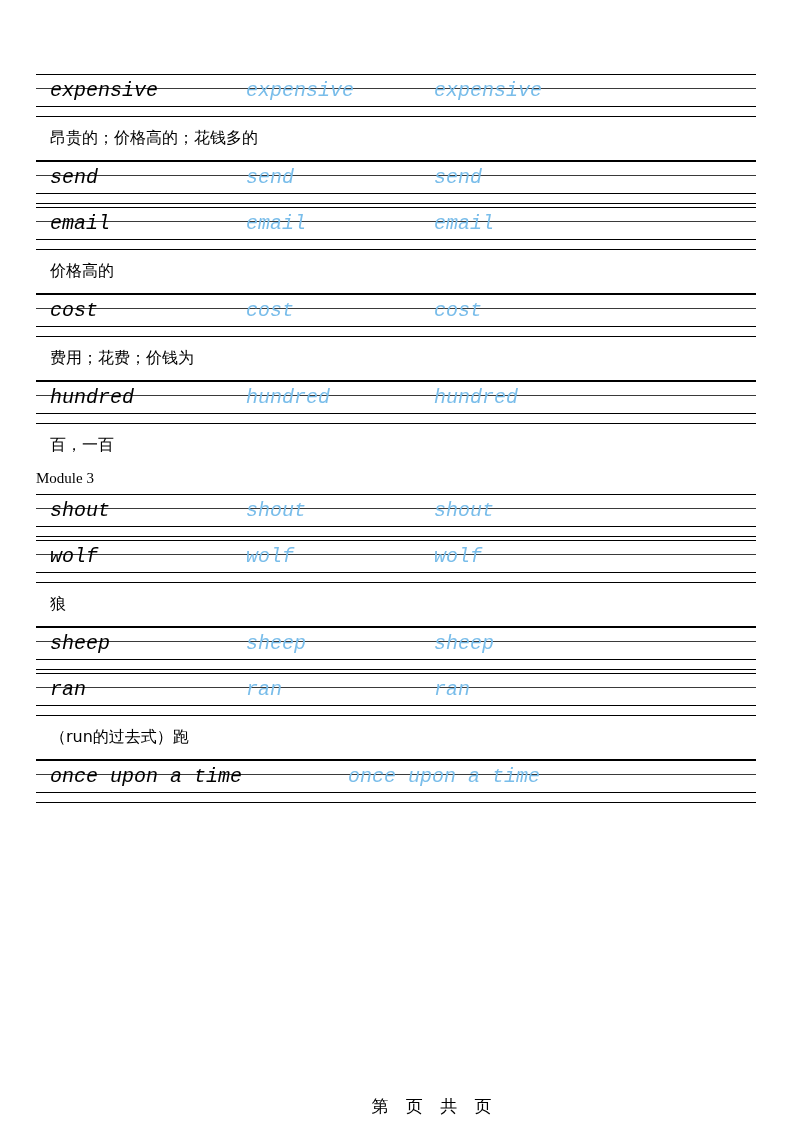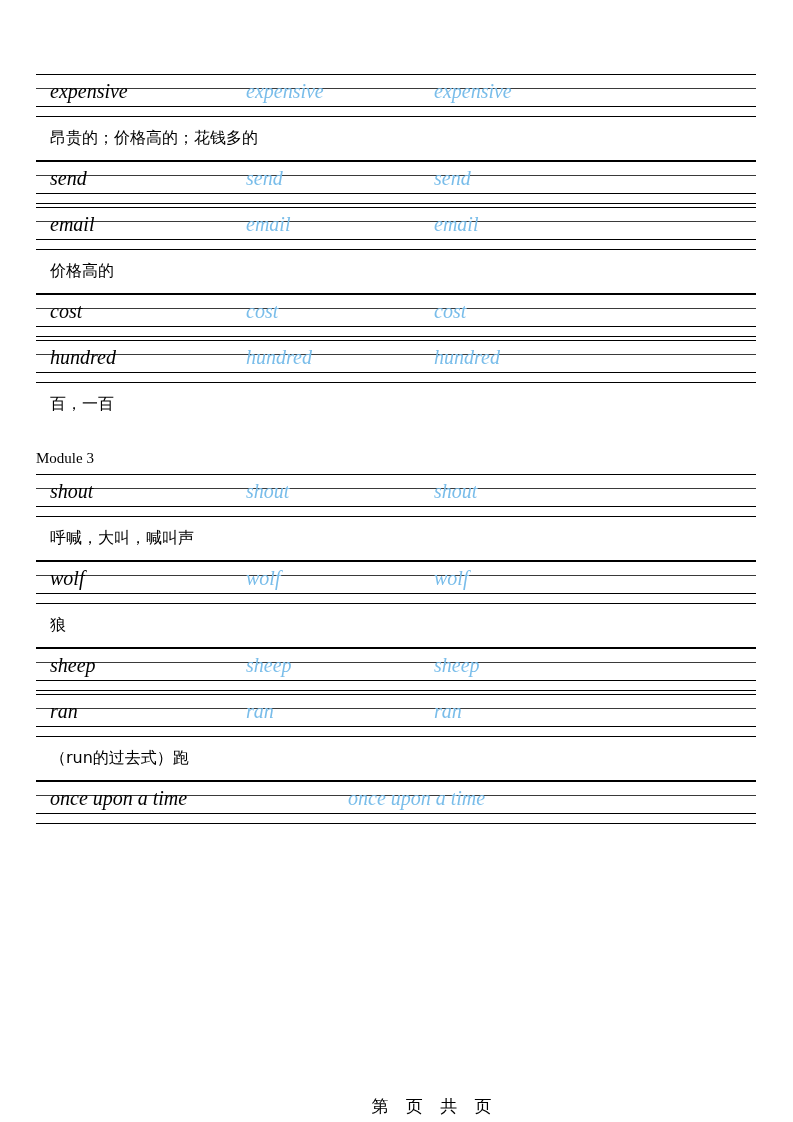--- a/index.html
+++ b/index.html
@@ -44,21 +44,21 @@
     border-top: 1px solid #000;
   }
   .word-row .rule.r1 { top: 0px; }
   .word-row .rule.r2 { top: 14px; border-top: 1px solid #3a3a3a; }
   .word-row .rule.r3 { top: 32px; border-top: 1px solid #000; }
   .word-row .rule.r4 { top: 42px; border-top: 1px solid #000; }
 
   .word-row .slot {
     position: absolute;
     top: 2px;
-    font-family: Liberation Serif, serif;
+    font-family: Liberation Mono, monospace;
     font-style: italic;
     font-size: 20px;
     line-height: 30px;
     white-space: nowrap;
   }
   .word-row .slot.s1 { left: 14px; color: #000000; }
   .word-row .slot.s2 { left: 210px; color: #79bdea; }
   .word-row .slot.s3 { left: 398px; color: #79bdea; }
 
   
@@ -88,21 +88,20 @@
 
   
   .module-label {
     position: relative;
     height: 26px;
     font-family: "Liberation Serif", serif;
     font-size: 15px;
     line-height: 20px;
     color: #000;
     padding-left: 0px;
-    margin-top: 21px;
   }
 
   .footer {
     position: absolute;
     left: 0;
     top: 1095px;
     width: 793px;
     text-align: center;
     font-family: "DejaVu Sans", sans-serif;
     font-size: 17px;
@@ -157,20 +156,24 @@
 
     <div class="word-row">
       <div class="rule r1"></div>
       <div class="rule r2"></div>
       <div class="rule r3"></div>
       <div class="rule r4"></div>
       <div class="slot s1">cost</div>
       <div class="slot s2">cost</div>
       <div class="slot s3">cost</div>
     </div>
+    <div class="meaning-row">
+      <div class="mtext">费用；花费；价钱为</div>
+      <div class="mrule"></div>
+    </div>
 
     <div class="word-row">
       <div class="rule r1"></div>
       <div class="rule r2"></div>
       <div class="rule r3"></div>
       <div class="rule r4"></div>
       <div class="slot s1">hundred</div>
       <div class="slot s2">hundred</div>
       <div class="slot s3">hundred</div>
     </div>
@@ -183,24 +186,20 @@
 
     <div class="word-row">
       <div class="rule r1"></div>
       <div class="rule r2"></div>
       <div class="rule r3"></div>
       <div class="rule r4"></div>
       <div class="slot s1">shout</div>
       <div class="slot s2">shout</div>
       <div class="slot s3">shout</div>
     </div>
-    <div class="meaning-row">
-      <div class="mtext">呼喊，大叫，喊叫声</div>
-      <div class="mrule"></div>
-    </div>
 
     <div class="word-row">
       <div class="rule r1"></div>
       <div class="rule r2"></div>
       <div class="rule r3"></div>
       <div class="rule r4"></div>
       <div class="slot s1">wolf</div>
       <div class="slot s2">wolf</div>
       <div class="slot s3">wolf</div>
     </div>

